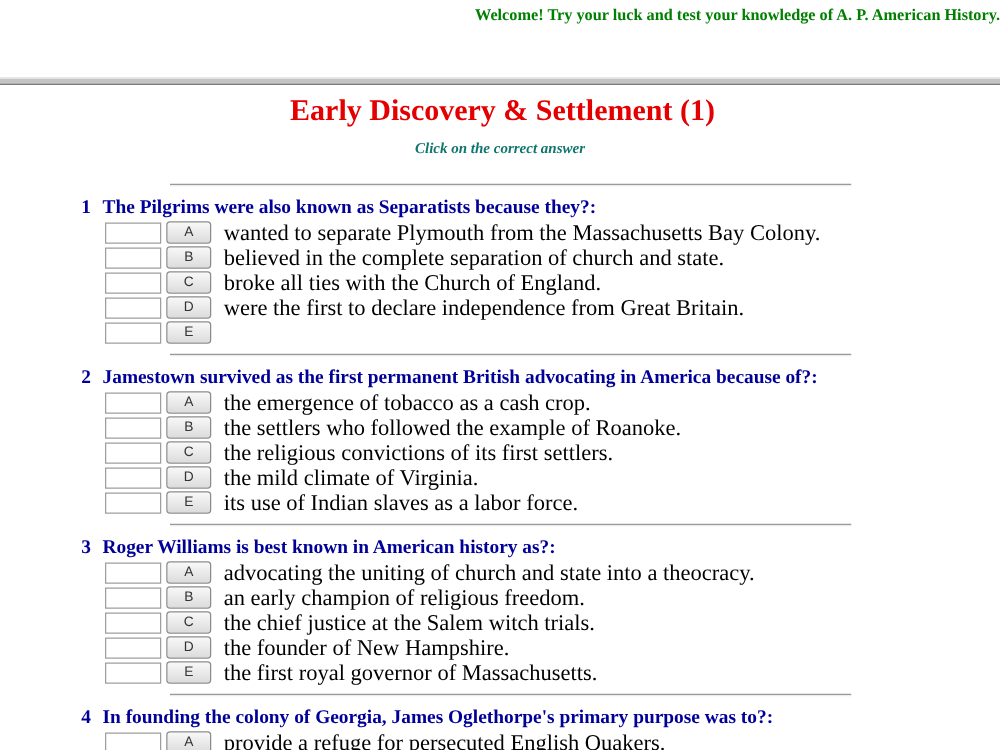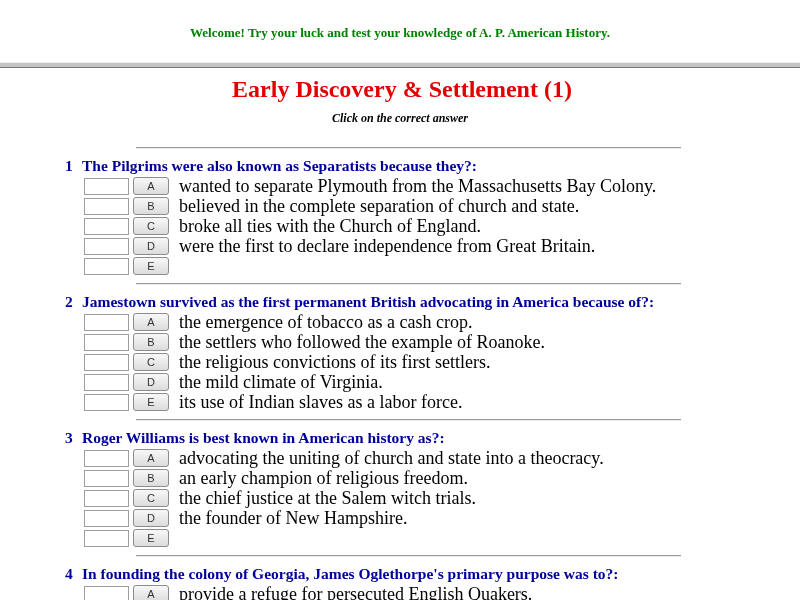--- a/index.html
+++ b/index.html
@@ -11,22 +11,22 @@
     width: 800px;
     height: 600px;
     overflow: hidden;
     font-family: "Liberation Serif", serif;
   }
 
   
   .banner {
     box-sizing: border-box;
     height: 62px;
-    padding-top: 23px;
-    text-align: center;
+    padding-top: 3px;
+    text-align: right;
   }
   .banner-text {
     color: var(--banner-text, #008000);
     font-weight: bold;
     font-size: 13px;
     line-height: 16px;
   }
 
   
   .frame-divider {
@@ -45,21 +45,21 @@
     line-height: 24px;
     font-weight: bold;
   }
   .instruction {
     margin: 10px 0 0 0;
     text-align: center;
     font-size: 12px;
     line-height: 14px;
     font-weight: bold;
     font-style: italic;
-    color: #000000;
+    color: #0f766e;
   }
 
   .section-rule {
     height: 0;
     border: 0;
     border-top: 1px solid #9a9a9a;
     border-bottom: 1px solid #ececec;
     width: 545px;
     margin: 8px 0 8px 136px;
   }
@@ -238,20 +238,21 @@
 
   <div class="answer-row">
     <input type="text" class="answer-input" value="" style="">
     <button class="choice-btn">D</button>
     <span class="answer-text">the founder of New Hampshire.</span>
   </div>
 
   <div class="answer-row">
     <input type="text" class="answer-input" value="" style="">
     <button class="choice-btn">E</button>
+    <span class="answer-text">the first royal governor of Massachusetts.</span>
   </div>
 </div>
   </div>
 
   <div class="question-block">
     <hr class="section-rule">
     <div class="question-line">
       <span class="q-num">4</span>
       <span class="q-text">In founding the colony of Georgia, James Oglethorpe's primary purpose was to?:</span>
     </div>

